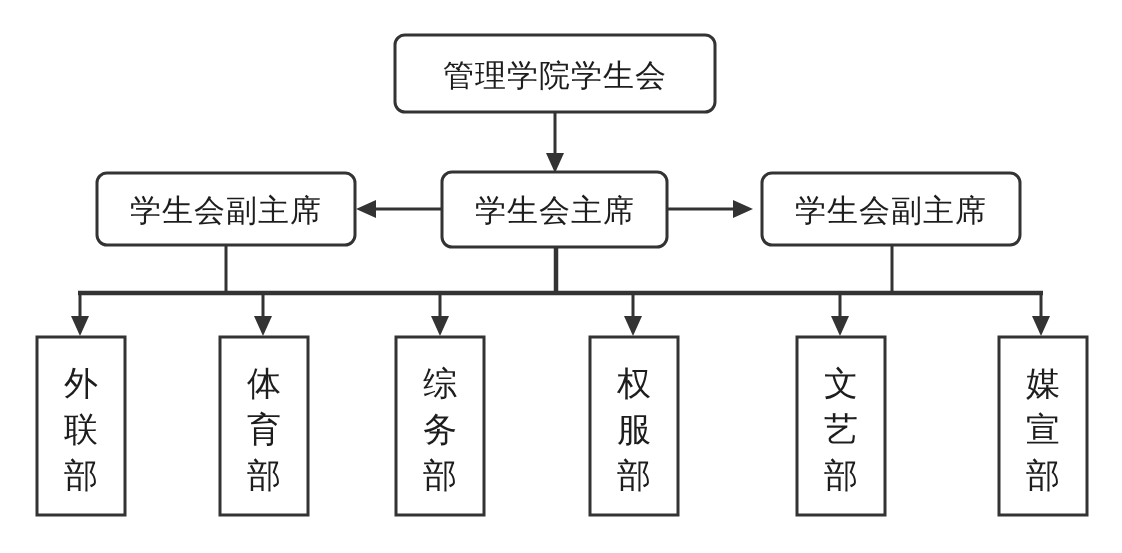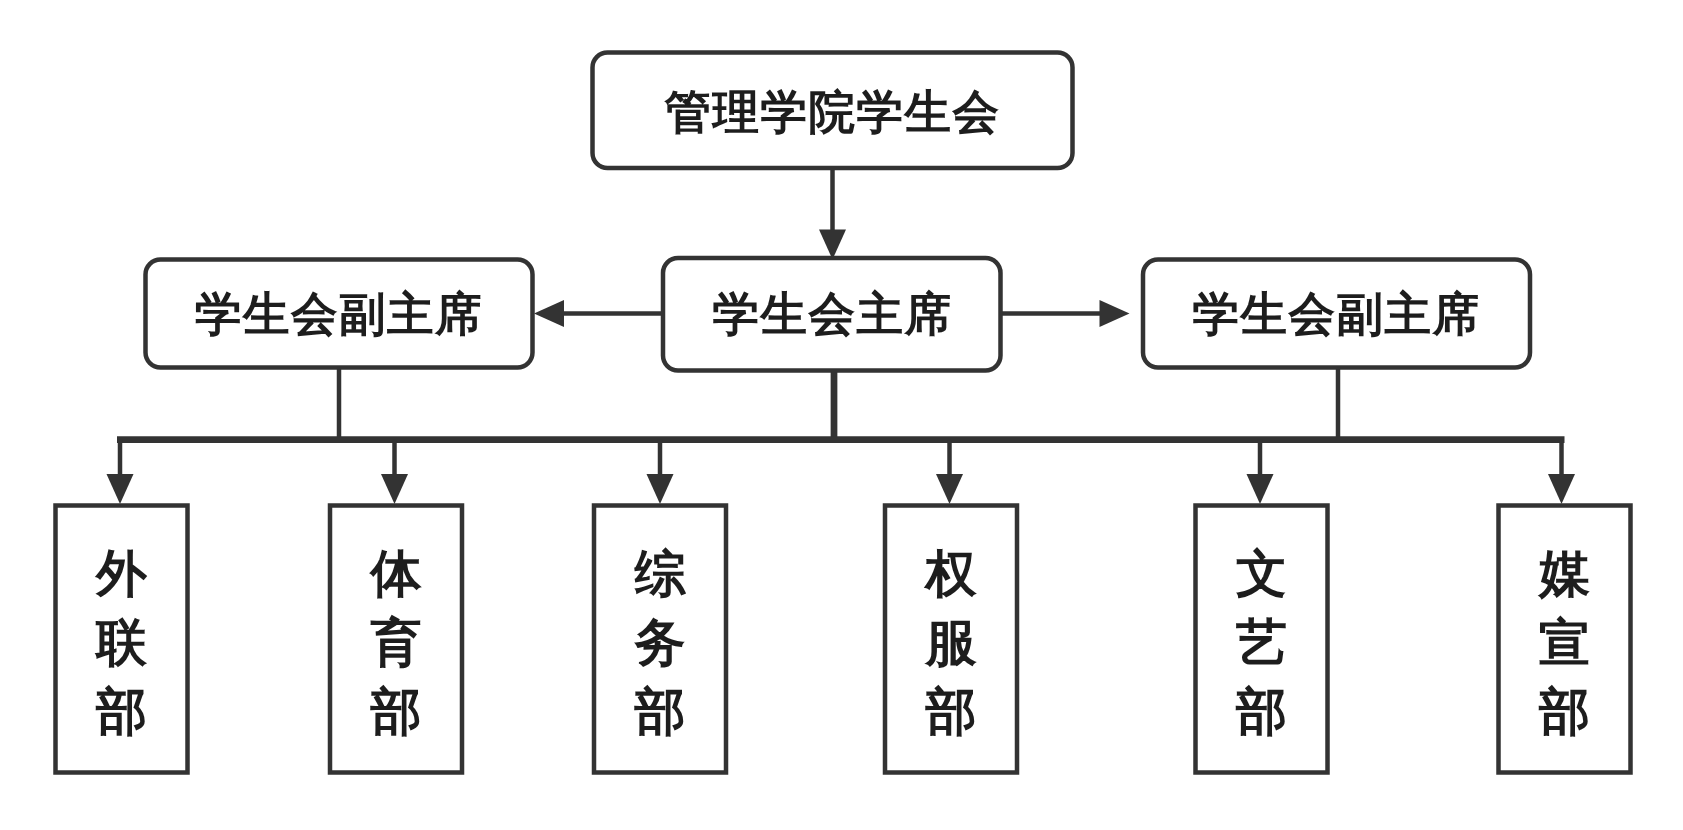--- a/index.html
+++ b/index.html
@@ -9,21 +9,20 @@
   }
   body {
     font-family: "Liberation Sans", "DejaVu Sans", sans-serif;
   }
   #chart-root {
     position: relative;
     width: 1122px;
     height: 553px;
     background: #ffffff;
     overflow: hidden;
-    font-weight: bold;
   }
   #org-svg {
     position: absolute;
     left: 0;
     top: 0;
     width: 1122px;
     height: 553px;
     display: block;
   }
   .node-box {

